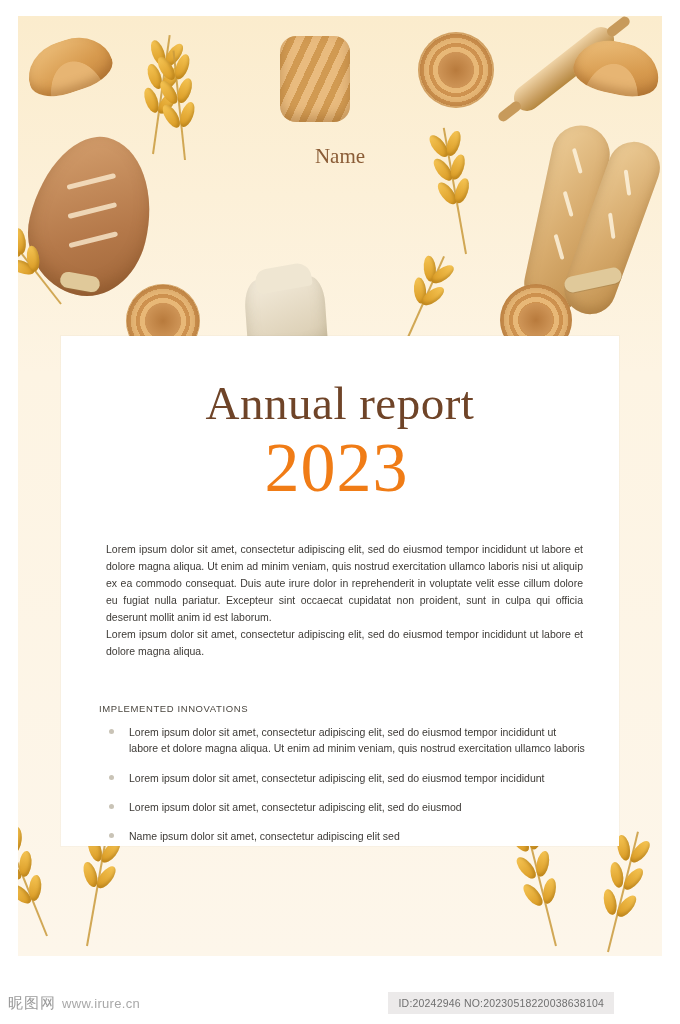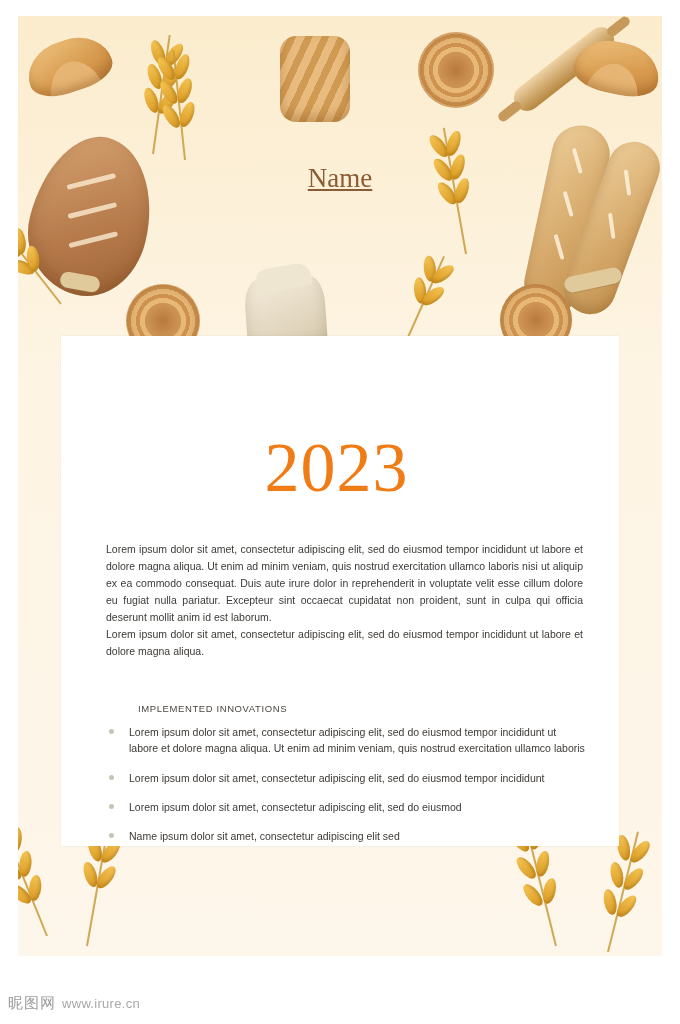--- a/index.html
+++ b/index.html
@@ -181,26 +181,25 @@
     text-align: center;
   }
   .brand-title {
     font-family: "Liberation Serif", serif;
     font-size: 46px;
     letter-spacing: 2px;
     color: #7b4a2b;
     line-height: 1;
   }
   .brand-sub {
-    margin-top: 19px;
+    margin-top: 0;
     font-family: "Liberation Serif", serif;
-    font-size: 27px;
+    font-size: 21px;
     color: #8a5c36;
     line-height: 1;
-    text-decoration: underline;
   }
 
   .report-title {
     position: absolute;
     left: 0; right: 0;
     top: 40px;
     text-align: center;
     font-family: "Liberation Serif", serif;
     font-size: 47px;
     color: #6f4428;
@@ -230,21 +229,20 @@
   .body-copy p { margin: 0; }
   .body-copy p + p { margin-top: 0px; }
 
   .section-label {
     position: absolute;
     left: 38px;
     top: 367px;
     font-size: 9.5px;
     letter-spacing: .6px;
     color: #4a463f;
-    margin-left: 39px;
   }
 
   .bullets {
     position: absolute;
     left: 40px;
     right: 32px;
     top: 388px;
     margin: 0;
     padding: 0;
     list-style: none;
@@ -427,20 +425,21 @@
     <div class="grain" style="left:2px;  top:62px; transform:rotate(-26deg);"></div>
     <div class="grain" style="left:19px; top:62px; transform:rotate(26deg);"></div>
   </div>
 
   <div class="brand-block">
     <div class="brand-sub">Name</div>
   </div>
 
   <div class="content-card">
 
+    <div class="report-title">Annual report</div>
     <div class="report-year">2023</div>
 
     <div class="body-copy">
       <p>Lorem ipsum dolor sit amet, consectetur adipiscing elit, sed do eiusmod tempor incididunt ut labore et dolore magna aliqua. Ut enim ad minim veniam, quis nostrud exercitation ullamco laboris nisi ut aliquip ex ea commodo consequat. Duis aute irure dolor in reprehenderit in voluptate velit esse cillum dolore eu fugiat nulla pariatur. Excepteur sint occaecat cupidatat non proident, sunt in culpa qui officia deserunt mollit anim id est laborum.</p>
       <p>Lorem ipsum dolor sit amet, consectetur adipiscing elit, sed do eiusmod tempor incididunt ut labore et dolore magna aliqua.</p>
     </div>
 
     <div class="section-label">IMPLEMENTED INNOVATIONS</div>
 
     <ul class="bullets">
@@ -450,13 +449,14 @@
       <li>Name ipsum dolor sit amet, consectetur adipiscing elit sed</li>
     </ul>
   </div>
 </div>
 
 <div class="bottom-bar">
   <div class="watermark">
     <span class="cn">昵图网</span>
     <span class="url">www.irure.cn</span>
   </div>
+  <div class="id-chip">ID:20242946 NO:20230518220038638104</div>
 </div>
 
 </body></html>

